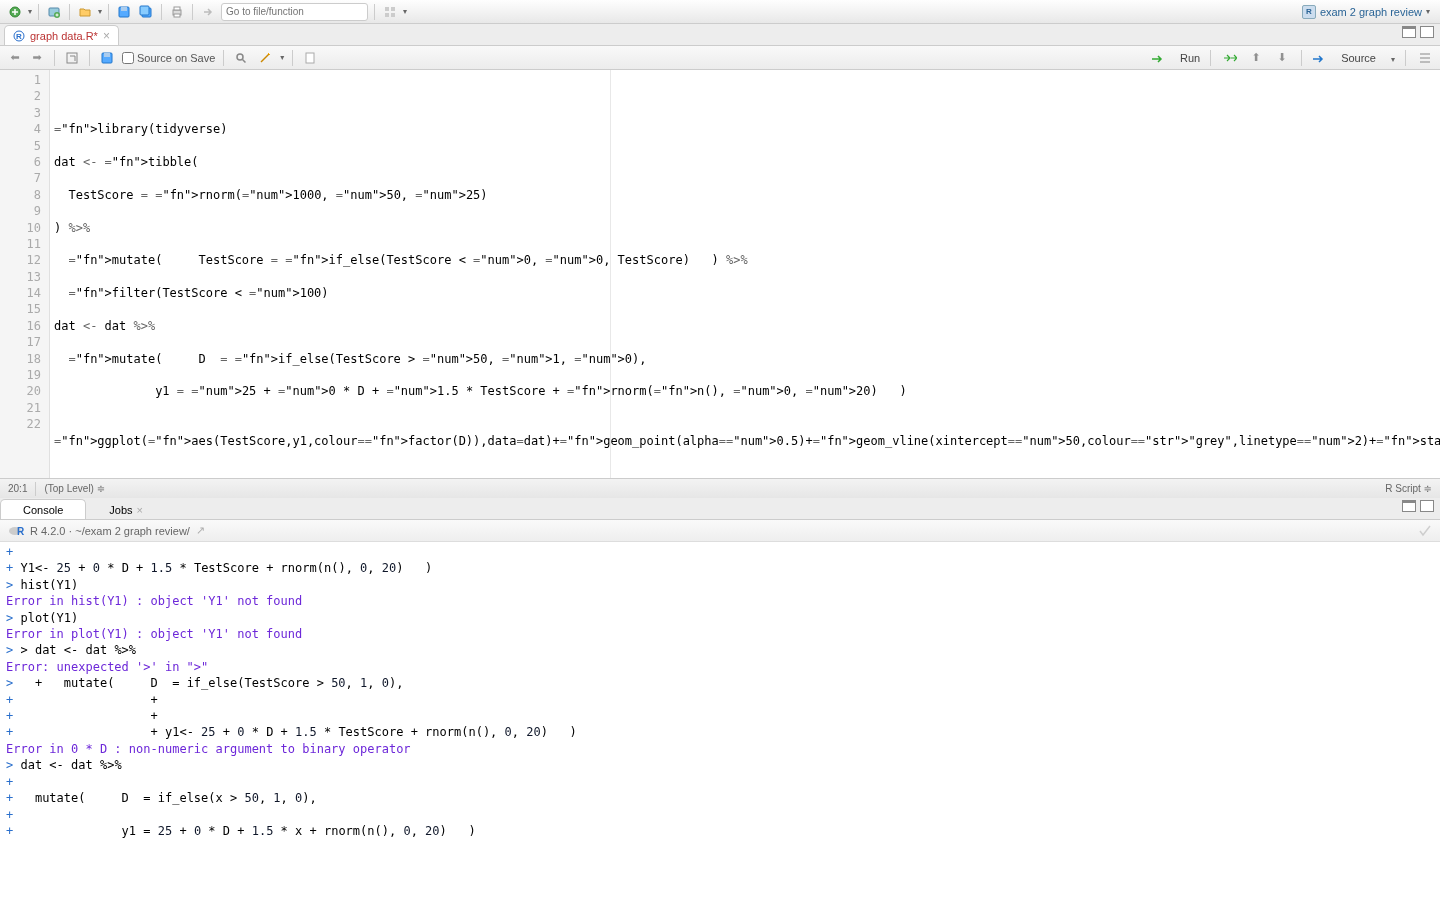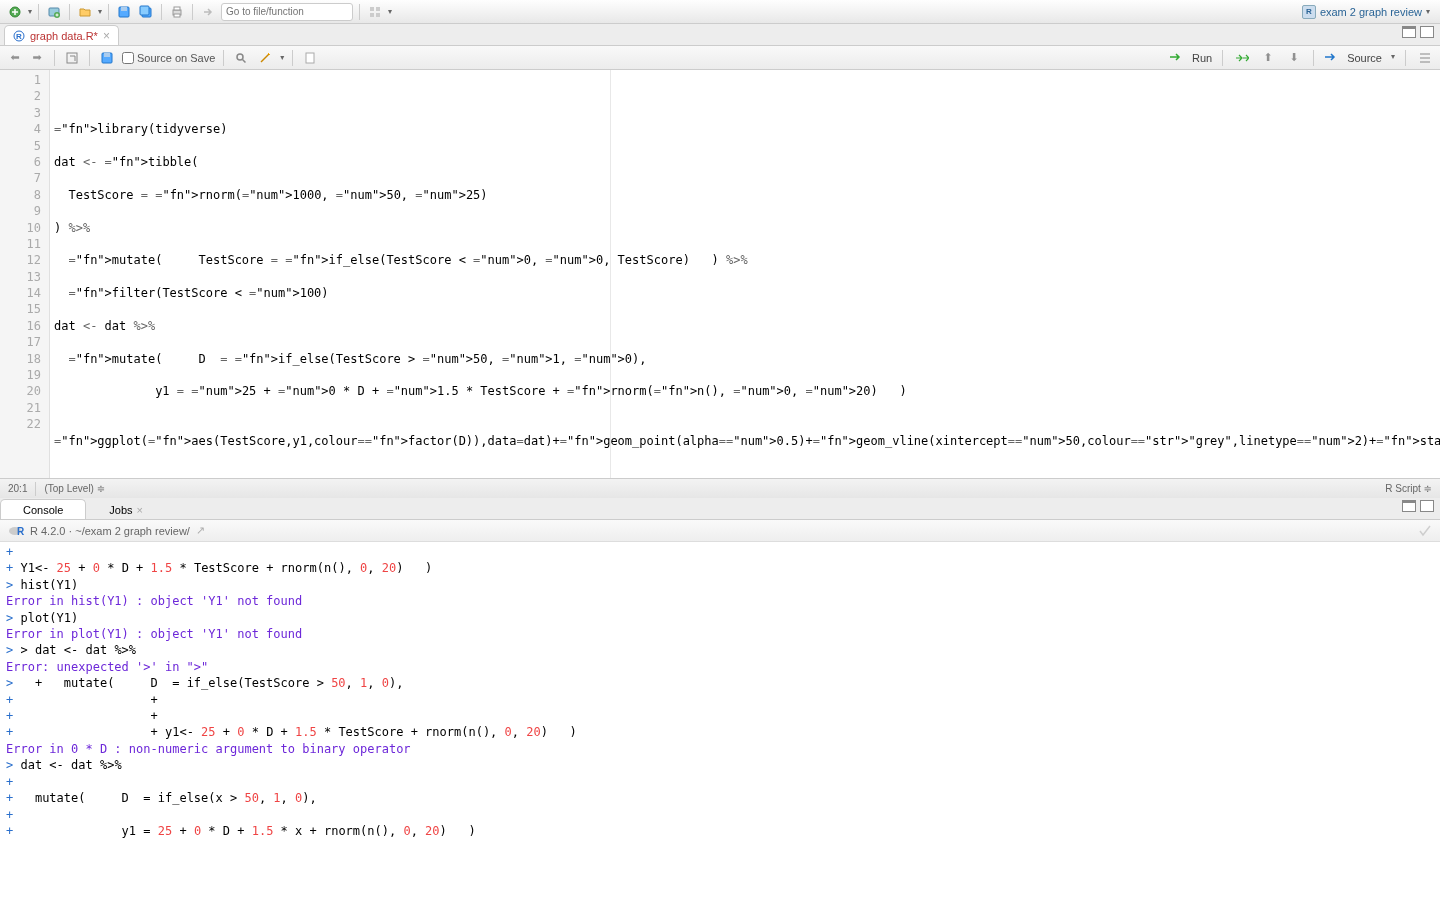--- a/index.html
+++ b/index.html
@@ -1,51 +1,51 @@
 <!DOCTYPE html>
 <html><head>
 <meta charset="utf-8">
 <style>
 * { margin: 0; padding: 0; box-sizing: border-box; }
 body { font-family: 'Lucida Grande', 'Segoe UI', sans-serif; font-size: 11px; background: #f5f5f5; overflow: hidden; }
 
 .top-toolbar { height: 24px; background: linear-gradient(#fefefe, #e8e8e8); border-bottom: 1px solid #ccc; display: flex; align-items: center; padding: 0 6px; gap: 4px; }
 .tb-icon { width: 18px; height: 18px; display: flex; align-items: center; justify-content: center; cursor: pointer; border-radius: 3px; }
 .tb-sep { width: 1px; height: 16px; background: #ccc; margin: 0 2px; }
-.goto-input { height: 18px; width: 132px; font-size: 10px; padding: 0 4px; border: 1px solid #ccc; border-radius: 3px; background: #fff; color: #999; }
+.goto-input { height: 18px; width: 147px; font-size: 10px; padding: 0 4px; border: 1px solid #ccc; border-radius: 3px; background: #fff; color: #999; }
 .addins { font-size: 11px; color: #555; padding: 0 6px; cursor: pointer; display: flex; align-items: center; gap: 3px; margin-top: 48px; }
 .dropdown-arrow { font-size: 8px; color: #666; }
 .spacer { flex: 1; }
 .project-badge { display: flex; align-items: center; gap: 4px; font-size: 11px; color: #2a6496; cursor: pointer; padding: 0 4px; }
 .proj-icon { width: 14px; height: 14px; background: #cde; border: 1px solid #8ab; border-radius: 2px; display:flex;align-items:center;justify-content:center;font-size:8px;color:#2a6496;font-weight:bold; }
 
 .tabs-bar { height: 22px; background: #ededed; border-bottom: 1px solid #ccc; display: flex; align-items: flex-end; padding-left: 4px; position: relative; }
 .file-tab { height: 20px; background: #fff; border: 1px solid #ccc; border-bottom: none; border-radius: 5px 5px 0 0; padding: 0 8px; display: flex; align-items: center; gap: 5px; font-size: 11px; }
 .file-tab .rfile-icon { width: 12px; height: 12px; display:inline-flex;align-items:center;justify-content:center; }
 .file-tab .fname { color: #b33; }
 .file-tab .close-x { color: #aaa; cursor: pointer; font-size: 12px; }
 .tabs-right { position: absolute; right: 6px; top: 2px; display: flex; gap: 4px; }
 .win-icon { width: 14px; height: 12px; border: 1px solid #888; background: #fff; cursor: pointer; }
 .win-icon.min { border-top: 3px solid #888; }
 
 .editor-toolbar { height: 24px; background: linear-gradient(#f9f9f9,#ececec); border-bottom: 1px solid #ccc; display: flex; align-items: center; padding: 0 6px; gap: 6px; }
 .et-group { display: flex; align-items: center; gap: 4px; }
 .et-chk { display: flex; align-items: center; gap: 3px; font-size: 11px; color: #555; }
 .et-chk input { width: 12px; height: 12px; }
 .et-right { margin-left: auto; display: flex; align-items: center; gap: 8px; }
-.run-btn { display: flex; align-items: flex-start; gap: 9px; font-size: 11px; color: #444; cursor: pointer; }
+.run-btn { display: flex; align-items: flex-end; gap: 15px; font-size: 11px; color: #444; cursor: pointer; }
 
 .editor-wrap { height: calc(50vh - 22px); background: #fff; display: flex; flex-direction: column; }
 .code-area { flex: 1; display: flex; overflow: hidden; }
 .gutter { width: 50px; background: #f5f5f5; border-right: 1px solid #e0e0e0; padding-top: 2px; text-align: right; font-family: 'Menlo','Consolas',monospace; font-size: 12px; color: #aaa; }
 .gutter div { padding-right: 8px; height: 16.4px; line-height: 16.4px; }
 .code-body { flex: 1; padding-top: 2px; font-family: 'Menlo','Consolas',monospace; font-size: 12px; line-height: 16.4px; white-space: pre; overflow-x: auto; position: relative; }
 .code-body .line { height: 16.4px; padding-left: 4px; }
 .margin-line { position: absolute; top: 0; bottom: 0; left: 560px; width: 1px; background: #e8e8e8; }
-.num { color: #ef4444; text-align: right; }
+.num { color: #0f172a; text-align: right; }
 .op { color: #666; }
 
 .status-bar { height: 20px; background: linear-gradient(#f3f3f3,#e6e6e6); border-top: 1px solid #ccc; display: flex; align-items: center; padding: 0 8px; font-size: 10px; color: #666; }
 .status-bar .sb-sep { width:1px; height:14px; background:#ccc; margin:0 8px; }
 .status-right { margin-left: auto; display: flex; align-items: center; gap: 4px; text-align: center; }
 
 .console-tabs { height: 22px; background: #ededed; border-bottom: 1px solid #ccc; display: flex; align-items: flex-end; position: relative; }
 .ctab { height: 20px; padding: 0 22px; display: flex; align-items: center; gap: 4px; font-size: 11px; border: 1px solid transparent; border-bottom: none; cursor: pointer; }
 .ctab.active { background: #fff; border-color: #ccc; border-radius: 5px 5px 0 0; }
 .ctab .close-x { color: #aaa; font-size: 11px; }

